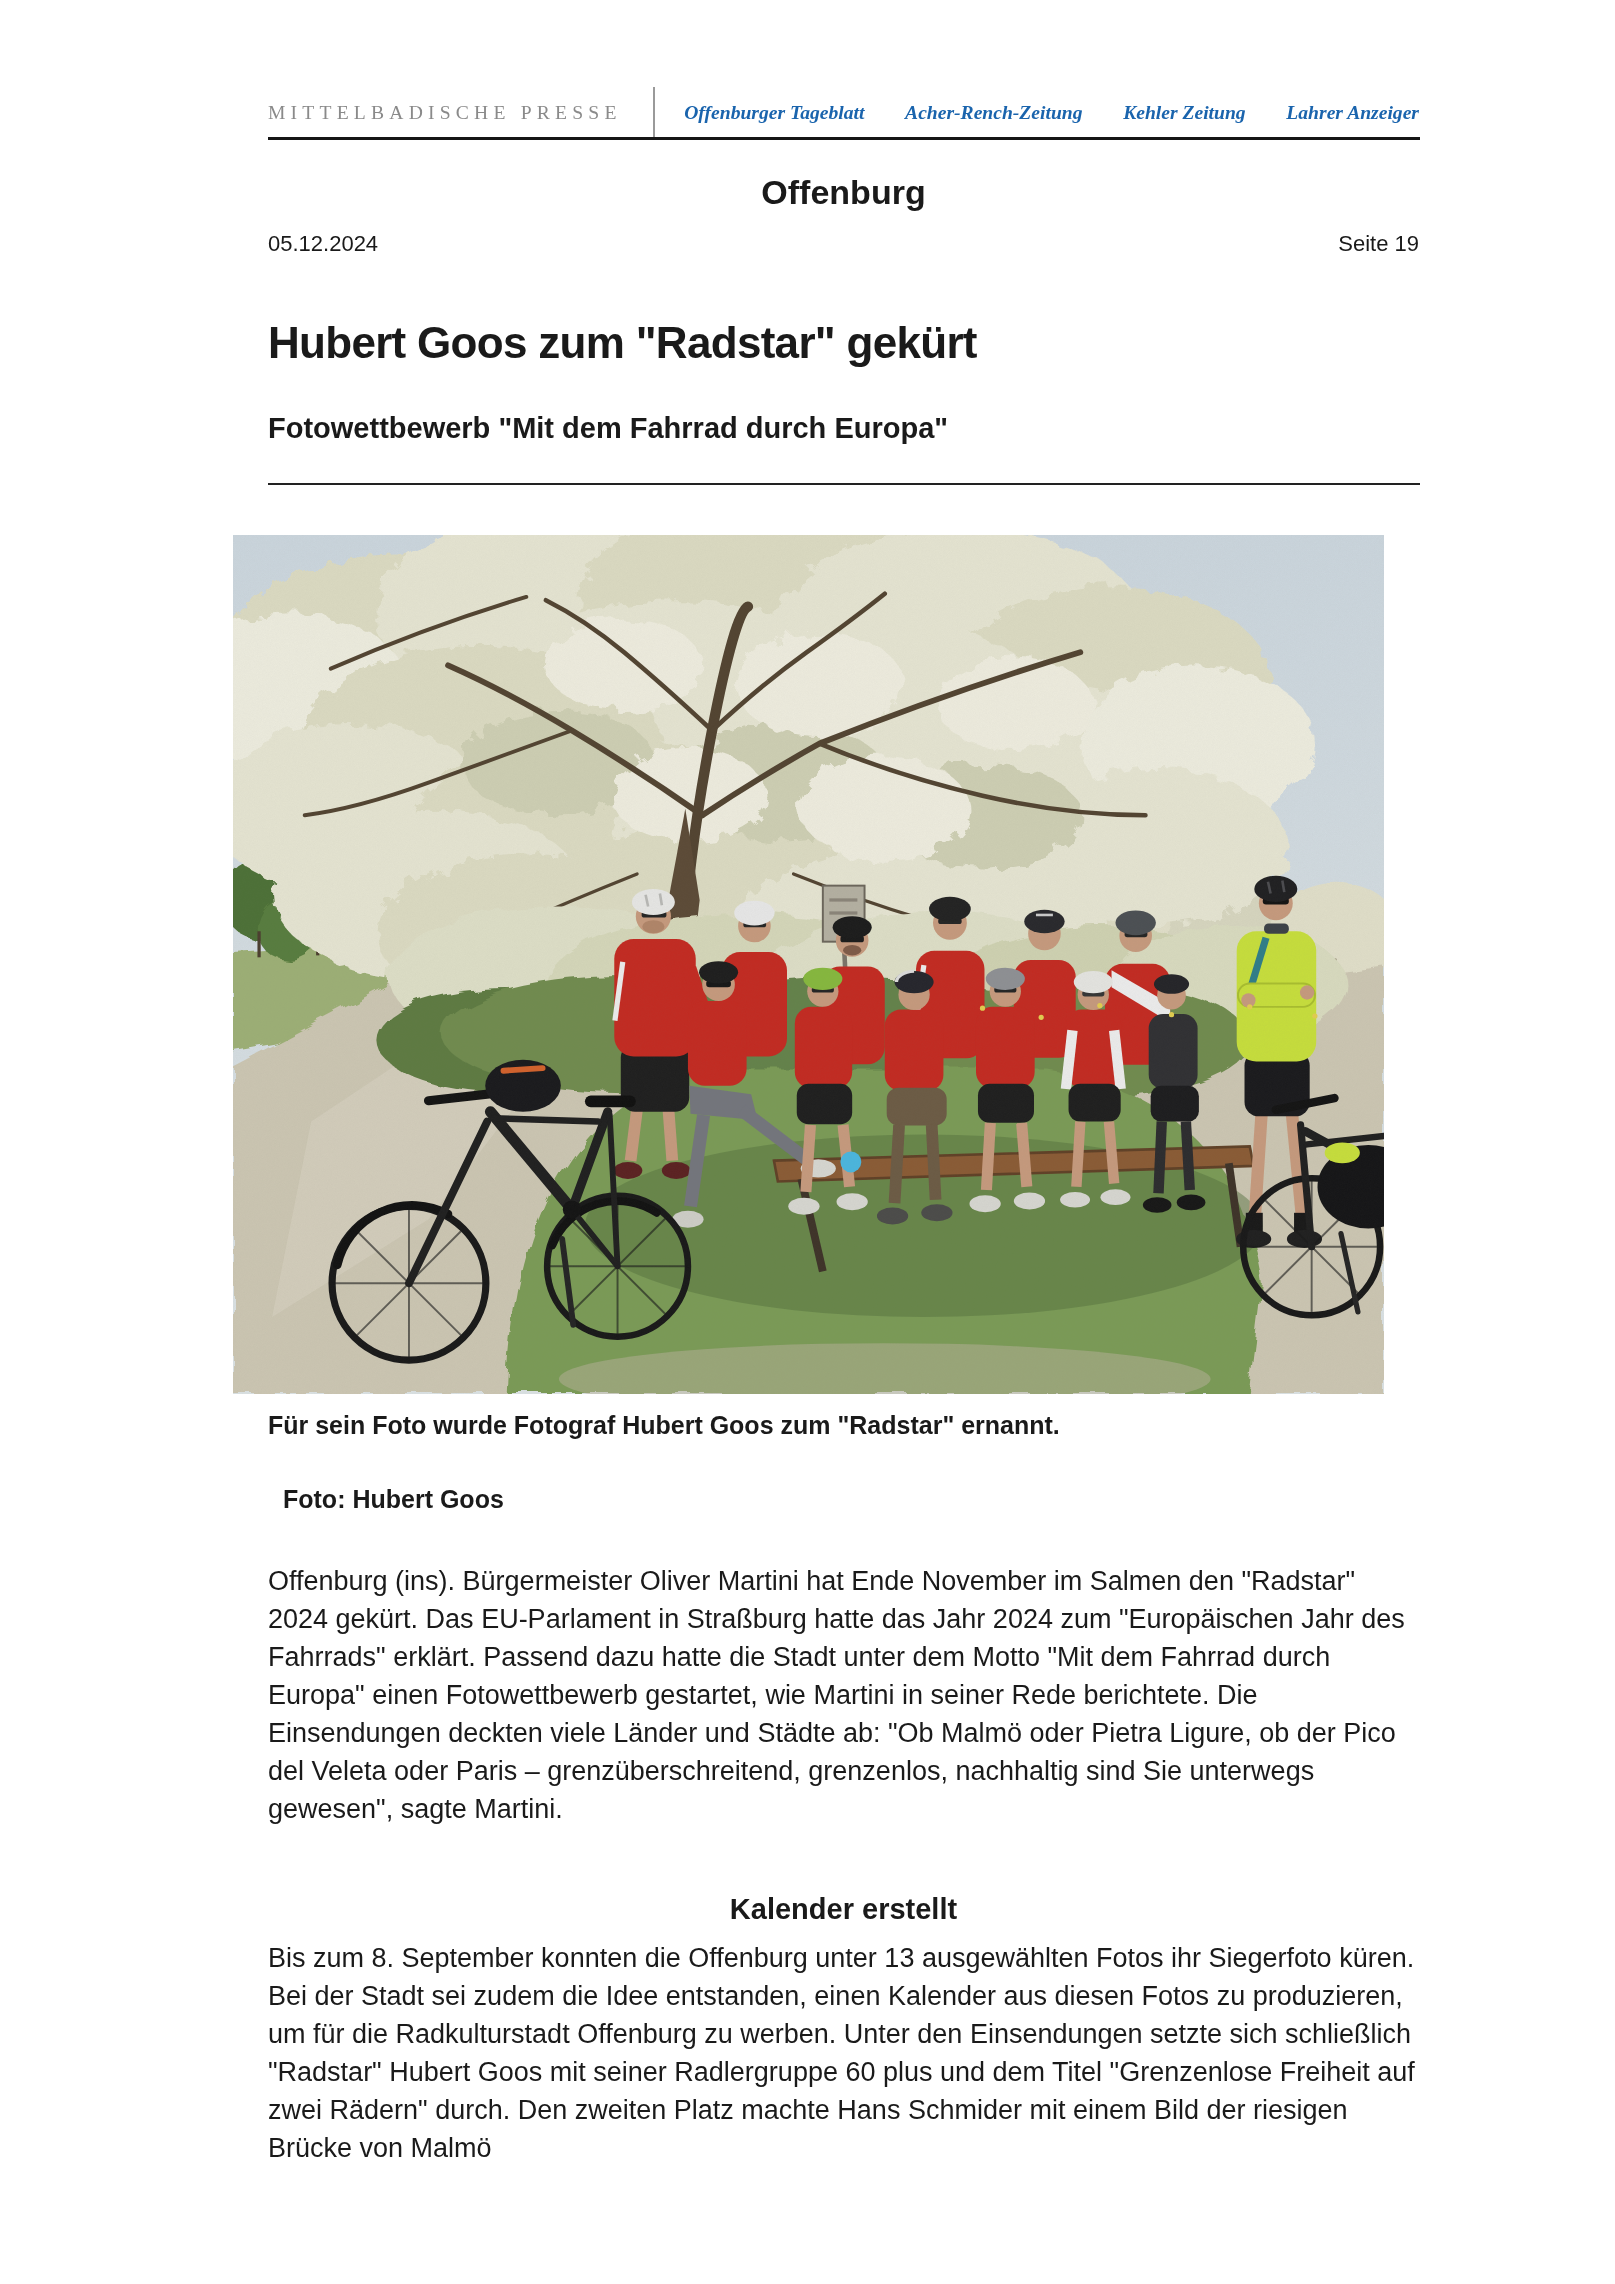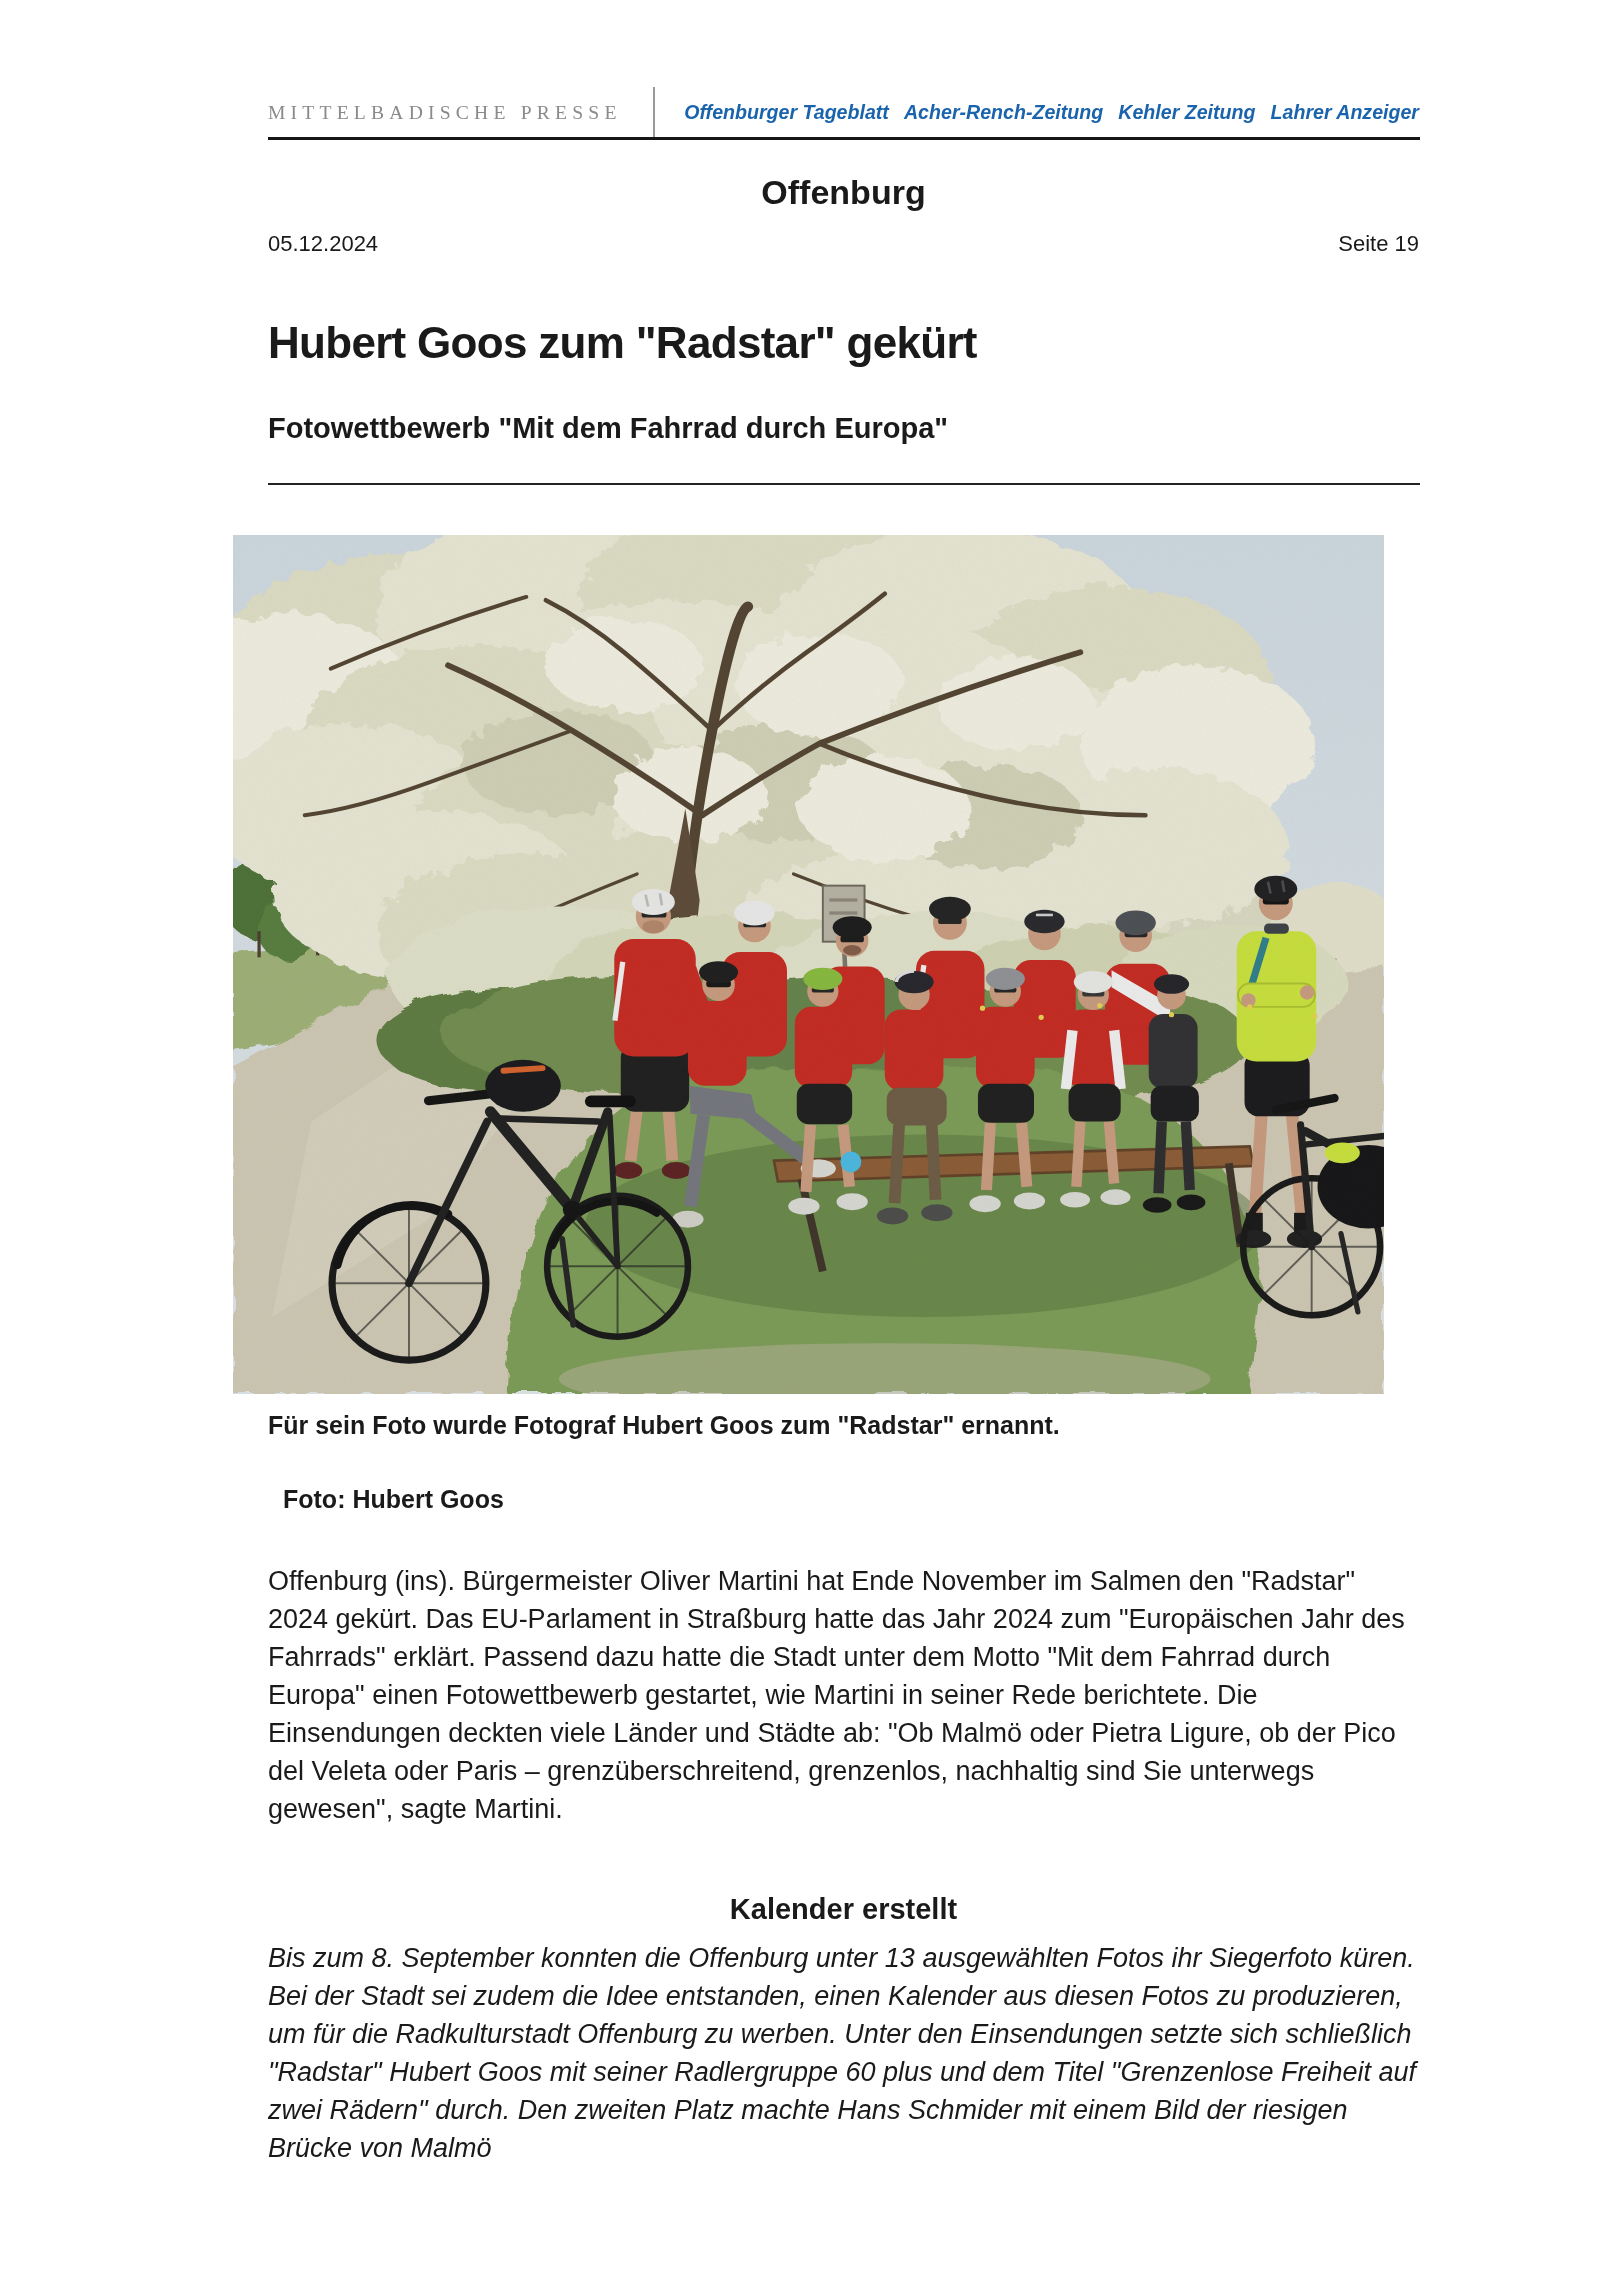--- a/index.html
+++ b/index.html
@@ -6,40 +6,40 @@
   html,body{margin:0;padding:0;background:#ffffff;}
   .page{position:relative;width:1616px;height:2284px;background:#ffffff;
         font-family:"Liberation Sans",sans-serif;color:#1a1a1a;overflow:hidden;}
   .abs{position:absolute;margin-left:35px;}
   
   .masthead{top:85px;left:233px;width:1151px;height:55px;display:flex;align-items:center;}
   .brand{font-family:"Liberation Serif",serif;font-size:19.6px;letter-spacing:5.2px;
          color:#8a8a8a;white-space:nowrap;font-weight:500;}
   .mast-divider{width:2.6px;height:51px;background:#9a9a9a;margin:0 29px 0 31px;flex:none;}
   .papers{flex:1;display:flex;justify-content:space-between;align-items:center;}
-  .paper{font-family:Liberation Sans, sans-serif;font-style:italic;font-weight:bold;
+  .paper{font-family:Liberation Serif, serif;font-style:italic;font-weight:bold;
          font-size:19.6px;color:#1a64ad;white-space:nowrap;text-decoration:none;cursor:pointer;}
   .rule-thick{top:137px;left:233px;width:1152px;height:3.3px;background:#161616;}
   .rule-thin{top:483px;left:233px;width:1152px;height:2px;background:#222;}
   .section-title{top:173px;left:233px;width:1151px;text-align:center;
                  font-size:34px;font-weight:bold;}
   .meta-row{top:231px;left:233px;width:1151px;display:flex;justify-content:space-between;
             font-size:22px;}
   .headline{top:289px;left:233px;width:1151px;font-size:44px;font-weight:bold;
             letter-spacing:-0.7px;}
   .subheadline{top:388px;left:233px;width:1151px;font-size:29px;font-weight:bold;}
   .photo-frame{top:535px;left:233px;width:1151px;height:859px;overflow:hidden;background:#cfd9e0;}
   .photo-frame svg{display:block;}
   .caption{top:1411px;left:233px;width:1151px;font-size:25px;font-weight:bold;}
   .credit{top:1485px;left:248px;width:1151px;font-size:25px;font-weight:bold;}
   .bodytext{left:233px;width:1151px;font-size:27px;line-height:38px;}
   .para1{top:1562px;}
   .crosshead{top:1864px;left:233px;width:1151px;text-align:center;
              font-size:29px;font-weight:bold;}
-  .para2{top:1939px;font-style:italic;}
+  .para2{top:1939px;}
   p{margin:0;}
 </style>
 </head>
 <body>
 
 <div class="page">
 
   <header class="abs masthead">
     <span class="brand">MITTELBADISCHE PRESSE</span>
     <span class="mast-divider"></span>

